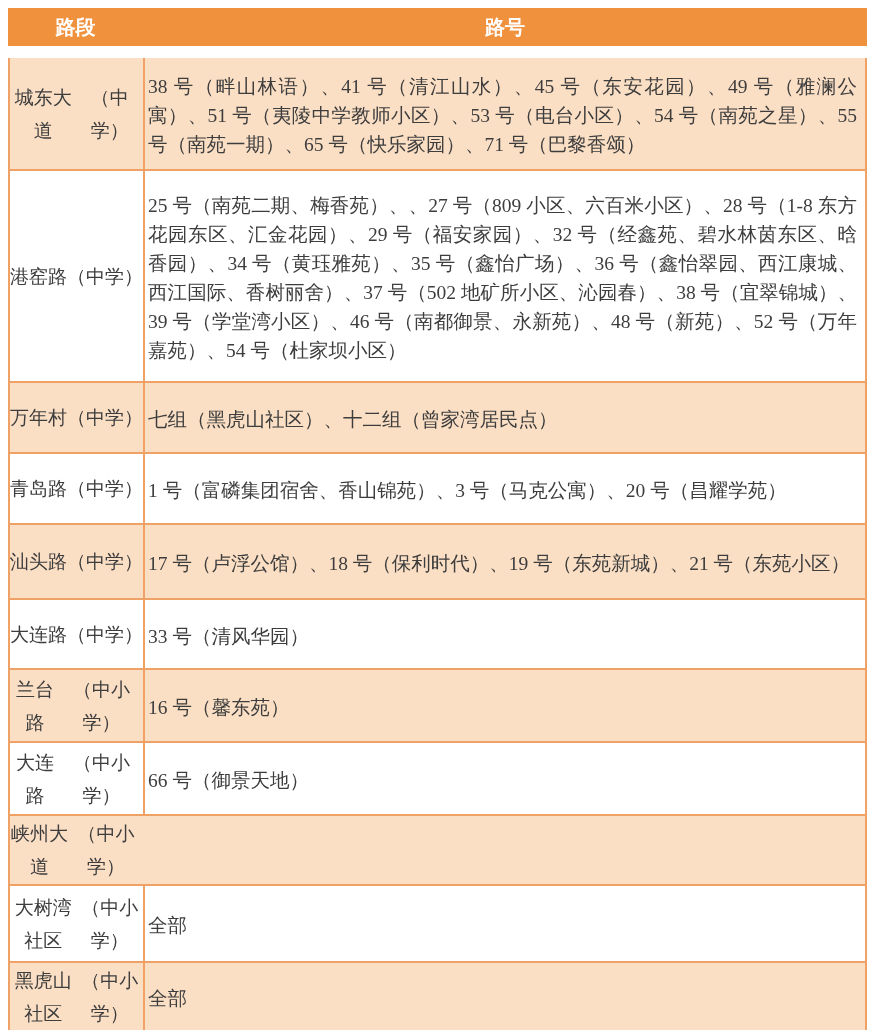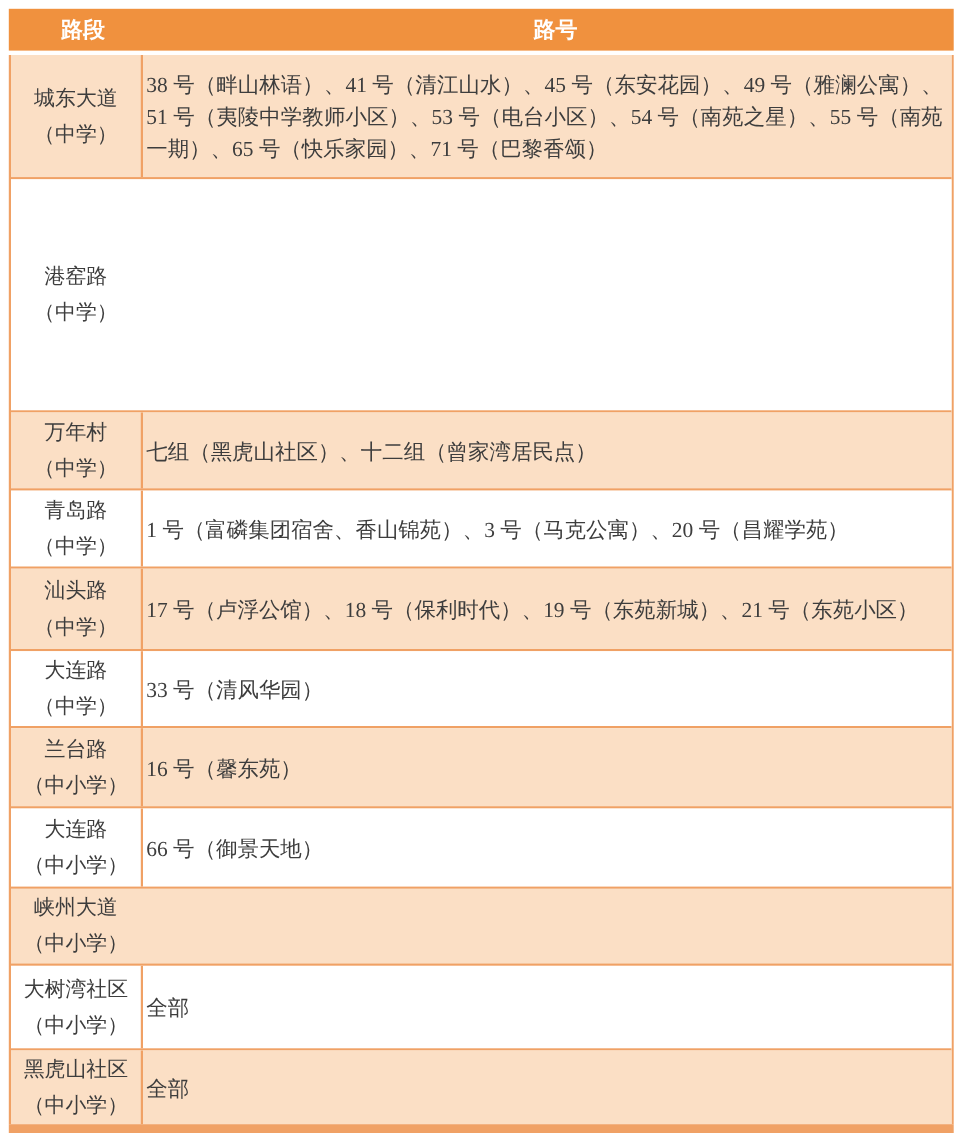--- a/index.html
+++ b/index.html
@@ -14,35 +14,35 @@
     background:#ffffff;
     font-family:"Liberation Serif","DejaVu Serif",serif;
     color:var(--txt);
     overflow:hidden;
   }
   .page{position:relative;width:875px;height:1030px;}
   .tablewrap{position:absolute;left:8px;top:8px;width:859px;}
   .thead{
     height:38px;display:flex;background:var(--hdr);
     color:#ffffff;font-family:"Liberation Sans","DejaVu Sans",sans-serif;
-    font-weight:bold;font-size:20px;margin-bottom:4px;
+    font-weight:bold;font-size:20px;margin-bottom:12px;
   }
   .th{display:flex;align-items:center;justify-content:center;}
   .th.sec{width:135px;}
   .th.num{flex:1;}
   .tbody{
     border-left:2px solid var(--bd);
     border-right:2px solid var(--bd);
   }
   .tr{display:flex;background:#ffffff;border-bottom:2px solid var(--bd);}
   .tr:nth-child(odd){background:var(--peach);}
   .tr:last-child{border-bottom:none;}
   .td{overflow:hidden;}
   .td.sec{
-    width:118px;display:flex;flex-direction:column;
+    width:133px;display:flex;flex-direction:row;
     align-items:center;justify-content:center;text-align:center;
     font-size:19px;line-height:33px;font-family:Liberation Serif, serif;
   }
   .td.num{
     flex:1;border-left:2px solid var(--bd);
     display:flex;align-items:center;
     padding:6px 8px 2px 3px;
     font-size:19.5px;line-height:29px;
   }
   .td.num .numtext{width:100%;text-align:justify;}
@@ -71,20 +71,23 @@
         </div>
         <div class="td num">
           <div class="numtext">38 号（畔山林语）、41 号（清江山水）、45 号（东安花园）、49 号（雅澜公寓）、51 号（夷陵中学教师小区）、53 号（电台小区）、54 号（南苑之星）、55 号（南苑一期）、65 号（快乐家园）、71 号（巴黎香颂）</div>
         </div>
       </div>
 
       <div class="tr h2">
         <div class="td sec">
           <div>港窑路</div>
           <div>（中学）</div>
+        </div>
+        <div class="td num">
+          <div class="numtext">25 号（南苑二期、梅香苑）、、27 号（809 小区、六百米小区）、28 号（1-8 东方花园东区、汇金花园）、29 号（福安家园）、32 号（经鑫苑、碧水林茵东区、晗香园）、34 号（黄珏雅苑）、35 号（鑫怡广场）、36 号（鑫怡翠园、西江康城、西江国际、香树丽舍）、37 号（502 地矿所小区、沁园春）、38 号（宜翠锦城）、39 号（学堂湾小区）、46 号（南都御景、永新苑）、48 号（新苑）、52 号（万年嘉苑）、54 号（杜家坝小区）</div>
         </div>
       </div>
 
       <div class="tr h3">
         <div class="td sec">
           <div>万年村</div>
           <div>（中学）</div>
         </div>
         <div class="td num">
           <div class="numtext">七组（黑虎山社区）、十二组（曾家湾居民点）</div>

